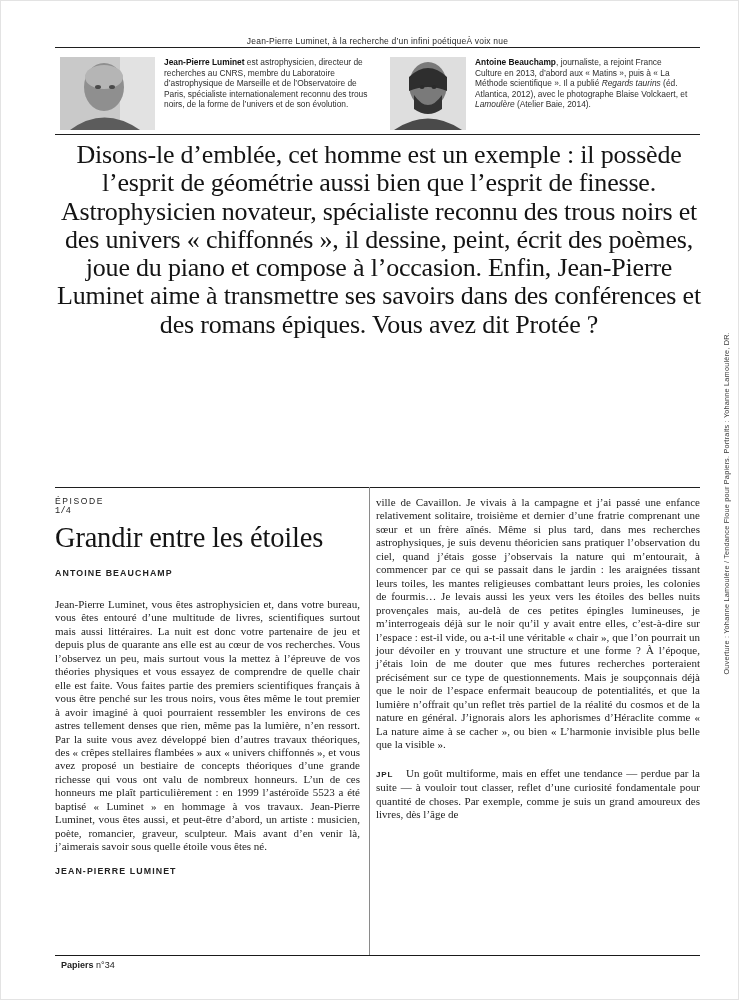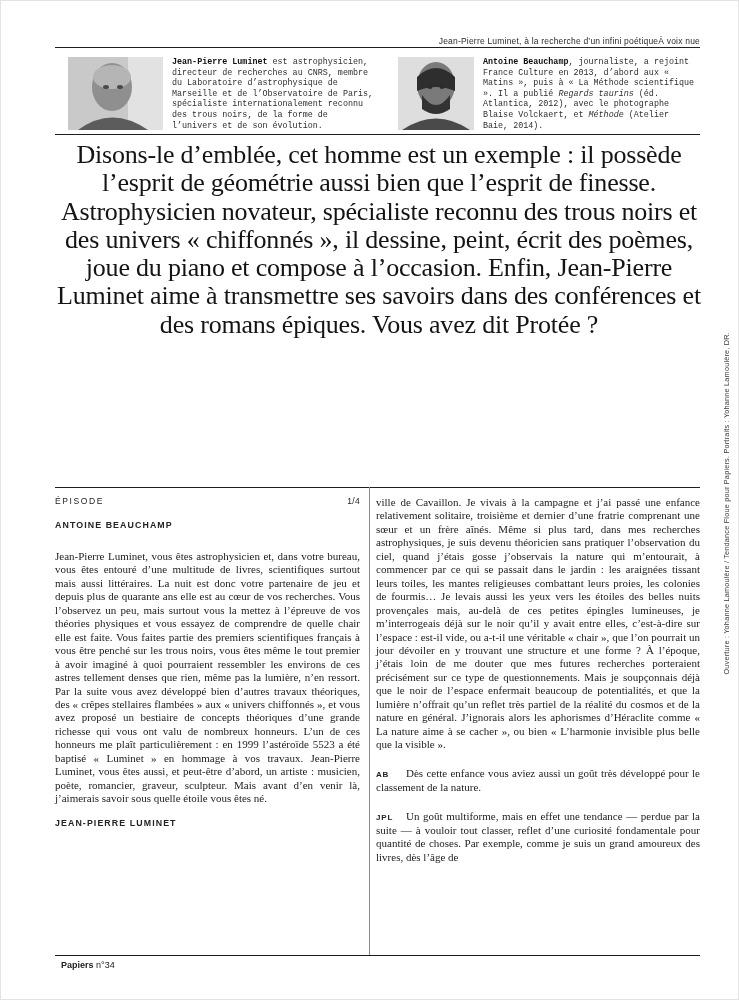--- a/index.html
+++ b/index.html
@@ -1,43 +1,43 @@
 <!DOCTYPE html>
 <html lang="fr"><head>
 <meta charset="utf-8">
 <style>
   html,body{margin:0;padding:0;background:#fff;}
   .page{position:relative;width:739px;height:1000px;background:#ffffff;overflow:hidden;
         box-shadow:inset 0 0 0 1px #e3e3e3;font-family:"Liberation Sans",sans-serif;color:#1a1a1a;}
   .rule{position:absolute;left:55px;width:645px;height:0;border-top:1px solid #1f1f1f;}
   
-  .topbar{position:absolute;left:55px;top:36px;width:645px;display:flex;justify-content:flex-end;
+  .topbar{position:absolute;left:55px;top:36px;width:645px;display:flex;justify-content:center;
           font-size:8.5px;letter-spacing:.2px;color:#2b2b2b;}
   
-  .bios{position:absolute;left:68px;top:57px;width:645px;display:flex;font-family:Liberation Mono, monospace;}
+  .bios{position:absolute;left:60px;top:57px;width:645px;display:flex;}
   .bio{display:flex;}
   .bio-left{width:330px;}
   .bio-right{width:315px;margin-left:0;}
   .photo{width:95px;height:73px;flex:0 0 auto;background:#cfcfcf;position:relative;overflow:hidden;}
   .photo-right{width:76px;height:73px;}
   .photo svg{display:block;width:100%;height:100%;}
   .bio-text{font-size:8.4px;line-height:10.6px;color:#2e2e2e;padding-left:9px;width:205px;}
   .bio-right .bio-text{width:215px;}
   .bio-name{font-weight:bold;color:#111;}
   .ital{font-style:italic;}
   
   .standfirst{position:absolute;left:55px;top:141px;width:648px;
               font-family:"Liberation Serif",serif;font-size:26px;line-height:28.3px;
               letter-spacing:-.2px;color:#141414;text-align:center;}
   
   .col-left{position:absolute;left:55px;top:496px;width:305px;}
   .col-right{position:absolute;left:376px;top:496px;width:324px;}
   .col-divider{position:absolute;left:369px;top:487px;height:468px;width:0;border-left:1px solid #8a8a8a;}
-  .kicker-row{display:flex;justify-content:space-between;font-size:8.5px;letter-spacing:1.6px;color:#222;}
-  .kicker-num{letter-spacing:.3px;}
+  .kicker-row{display:flex;justify-content:space-between;font-size:8.5px;letter-spacing:1.6px;color:#222;flex-direction:column;}
+  .kicker-num{letter-spacing:.3px;font-family:Liberation Mono, monospace;}
   .article-title{font-family:"Liberation Serif",serif;font-size:28.5px;line-height:32px;
                  font-weight:normal;color:#141414;margin:6px 0 0 0;letter-spacing:-.2px;}
   .byline{font-size:8.8px;font-weight:bold;letter-spacing:1.1px;color:#222;margin-top:14px;}
   .body-text{font-family:"Liberation Serif",serif;font-size:11px;line-height:13.45px;
              text-align:justify;color:#1c1c1c;margin-top:20px;}
   .speaker-label{font-size:8.8px;font-weight:bold;letter-spacing:1.1px;color:#222;margin-top:12px;}
   .speaker{display:inline-block;min-width:30px;font-family:"Liberation Sans",sans-serif;
            font-size:8px;font-weight:bold;letter-spacing:.8px;color:#222;}
   .para-gap{margin-top:15px;}
   
@@ -82,44 +82,44 @@
           <rect width="76" height="73" fill="#dedede"></rect>
           <ellipse cx="38" cy="28" rx="19" ry="23" fill="#7a7a7a"></ellipse>
           <path d="M19 20 Q38 2 57 20 L57 34 Q38 26 19 34 Z" fill="#2e2e2e"></path>
           <path d="M24 38 Q38 58 52 38 L52 52 Q38 62 24 52 Z" fill="#333333"></path>
           <path d="M4 73 Q38 50 72 73 Z" fill="#4a4a4a"></path>
           <ellipse cx="32" cy="30" rx="2.5" ry="2" fill="#2b2b2b"></ellipse>
           <ellipse cx="44" cy="30" rx="2.5" ry="2" fill="#2b2b2b"></ellipse>
         </svg>
       </div>
       <div class="bio-text">
-        <span class="bio-name">Antoine Beauchamp</span><span>, journaliste, a rejoint France Culture en 2013, d’abord aux « Matins », puis à « La Méthode scientifique ». Il a publié </span><span class="ital">Regards taurins</span><span> (éd. Atlantica, 2012), avec le photographe Blaise Volckaert, et </span><span class="ital">Méthode</span><span> (Atelier Baie, 2014).</span>
+        <span class="bio-name">Antoine Beauchamp</span><span>, journaliste, a rejoint France Culture en 2013, d’abord aux « Matins », puis à « La Méthode scientifique ». Il a publié </span><span class="ital">Regards taurins</span><span> (éd. Atlantica, 2012), avec le photographe Blaise Volckaert, et </span><span class="ital">Lamoulère</span><span> (Atelier Baie, 2014).</span>
       </div>
     </div>
   </div>
   <div class="rule" style="top:134px"></div>
 
   <div class="standfirst">Disons-le d’emblée, cet homme est un exemple : il possède l’esprit de géométrie aussi bien que l’esprit de finesse. Astrophysicien novateur, spécialiste reconnu des trous noirs et des univers « chiffonnés », il dessine, peint, écrit des poèmes, joue du piano et compose à l’occasion. Enfin, Jean-Pierre Luminet aime à transmettre ses savoirs dans des conférences et des romans épiques. Vous avez dit Protée ?</div>
 
   <div class="rule" style="top:487px"></div>
   <div class="col-divider"></div>
 
   <div class="col-left">
     <div class="kicker-row">
       <span>ÉPISODE</span>
       <span class="kicker-num">1/4</span>
     </div>
+    <h1 class="article-title">Grandir entre les étoiles</h1>
     <div class="byline">ANTOINE BEAUCHAMP</div>
     <p class="body-text">Jean-Pierre Luminet, vous êtes astrophysicien et, dans votre bureau, vous êtes entouré d’une multitude de livres, scientifiques surtout mais aussi littéraires. La nuit est donc votre partenaire de jeu et depuis plus de quarante ans elle est au cœur de vos recherches. Vous l’observez un peu, mais surtout vous la mettez à l’épreuve de vos théories physiques et vous essayez de comprendre de quelle chair elle est faite. Vous faites partie des premiers scientifiques français à vous être penché sur les trous noirs, vous êtes même le tout premier à avoir imaginé à quoi pourraient ressembler les environs de ces astres tellement denses que rien, même pas la lumière, n’en ressort. Par la suite vous avez développé bien d’autres travaux théoriques, des « crêpes stellaires flambées » aux « univers chiffonnés », et vous avez proposé un bestiaire de concepts théoriques d’une grande richesse qui vous ont valu de nombreux honneurs. L’un de ces honneurs me plaît particulièrement : en 1999 l’astéroïde 5523 a été baptisé « Luminet » en hommage à vos travaux. Jean-Pierre Luminet, vous êtes aussi, et peut-être d’abord, un artiste : musicien, poète, romancier, graveur, sculpteur. Mais avant d’en venir là, j’aimerais savoir sous quelle étoile vous êtes né.</p>
     <div class="speaker-label">JEAN-PIERRE LUMINET</div>
   </div>
 
   <div class="col-right">
     <p class="body-text" style="margin-top:0">ville de Cavaillon. Je vivais à la campagne et j’ai passé une enfance relativement solitaire, troisième et dernier d’une fratrie comprenant une sœur et un frère aînés. Même si plus tard, dans mes recherches astrophysiques, je suis devenu théoricien sans pratiquer l’observation du ciel, quand j’étais gosse j’observais la nature qui m’entourait, à commencer par ce qui se passait dans le jardin : les araignées tissant leurs toiles, les mantes religieuses combattant leurs proies, les colonies de fourmis… Je levais aussi les yeux vers les étoiles des belles nuits provençales mais, au-delà de ces petites épingles lumineuses, je m’interrogeais déjà sur le noir qu’il y avait entre elles, c’est-à-dire sur l’espace : est-il vide, ou a-t-il une véritable « chair », que l’on pourrait un jour dévoiler en y trouvant une structure et une forme ? À l’époque, j’étais loin de me douter que mes futures recherches porteraient précisément sur ce type de questionnements. Mais je soupçonnais déjà que le noir de l’espace enfermait beaucoup de potentialités, et que la lumière n’offrait qu’un reflet très partiel de la réalité du cosmos et de la nature en général. J’ignorais alors les aphorismes d’Héraclite comme « La nature aime à se cacher », ou bien « L’harmonie invisible plus belle que la visible ».</p>
-    <p class="body-text para-gap"><span class="speaker">AB</span><span>Dès cette enfance vous aviez aussi un goût très développé pour le classement de la nature.</span></p>
     <p class="body-text para-gap"><span class="speaker">JPL</span><span>Un goût multiforme, mais en effet une tendance — perdue par la suite — à vouloir tout classer, reflet d’une curiosité fondamentale pour quantité de choses. Par exemple, comme je suis un grand amoureux des livres, dès l’âge de</span></p>
   </div>
 
   <div class="rule bottom-rule"></div>
   <div class="footer">
     <b>Papiers</b><span> n°34</span>
   </div>
 
   <div class="credit">Ouverture : Yohanne Lamoulère / Tendance Floue pour Papiers. Portraits : Yohanne Lamoulère, DR.</div>
 

